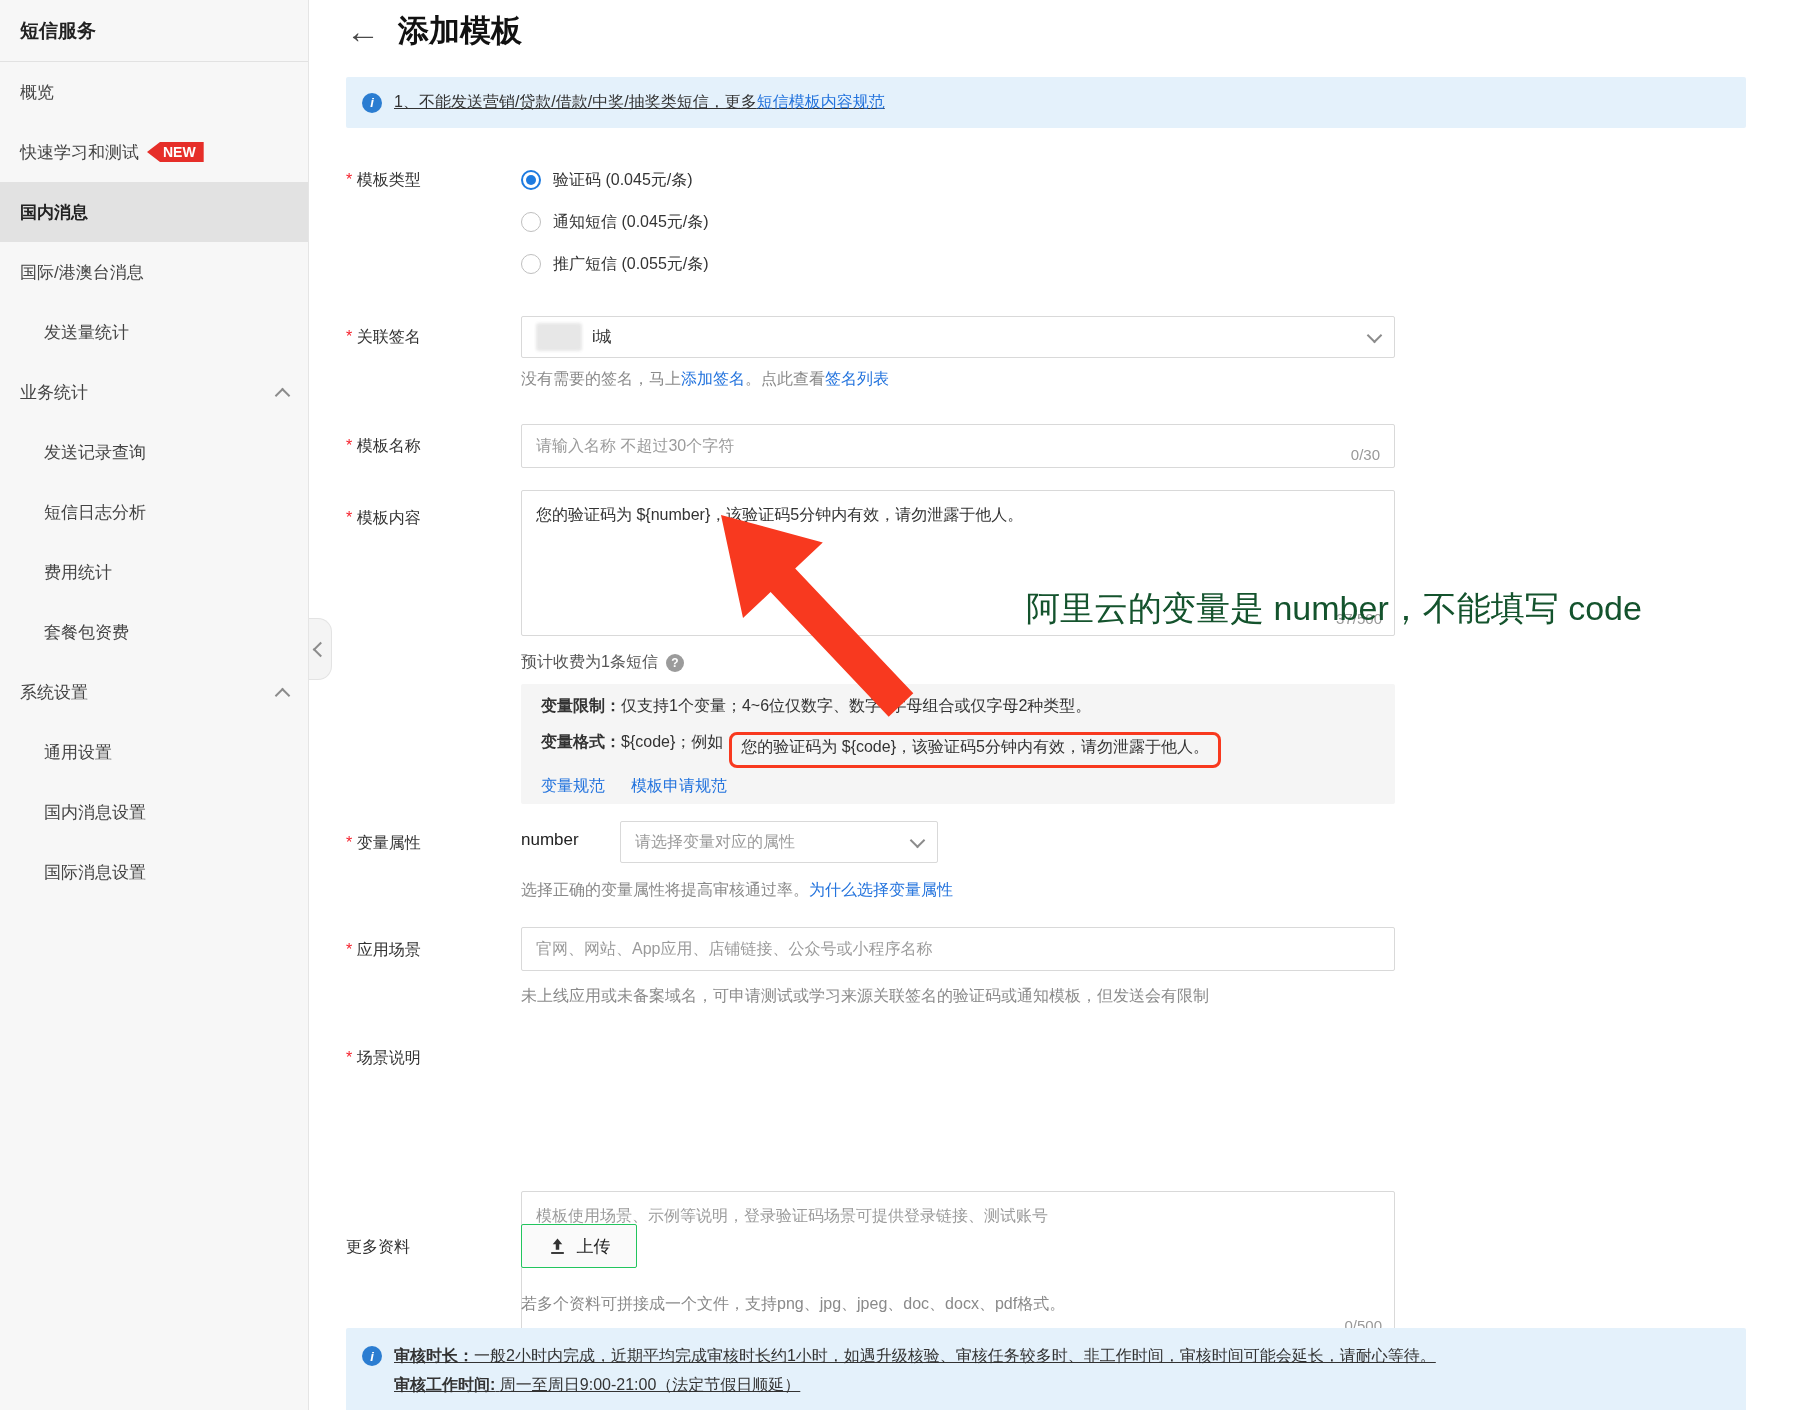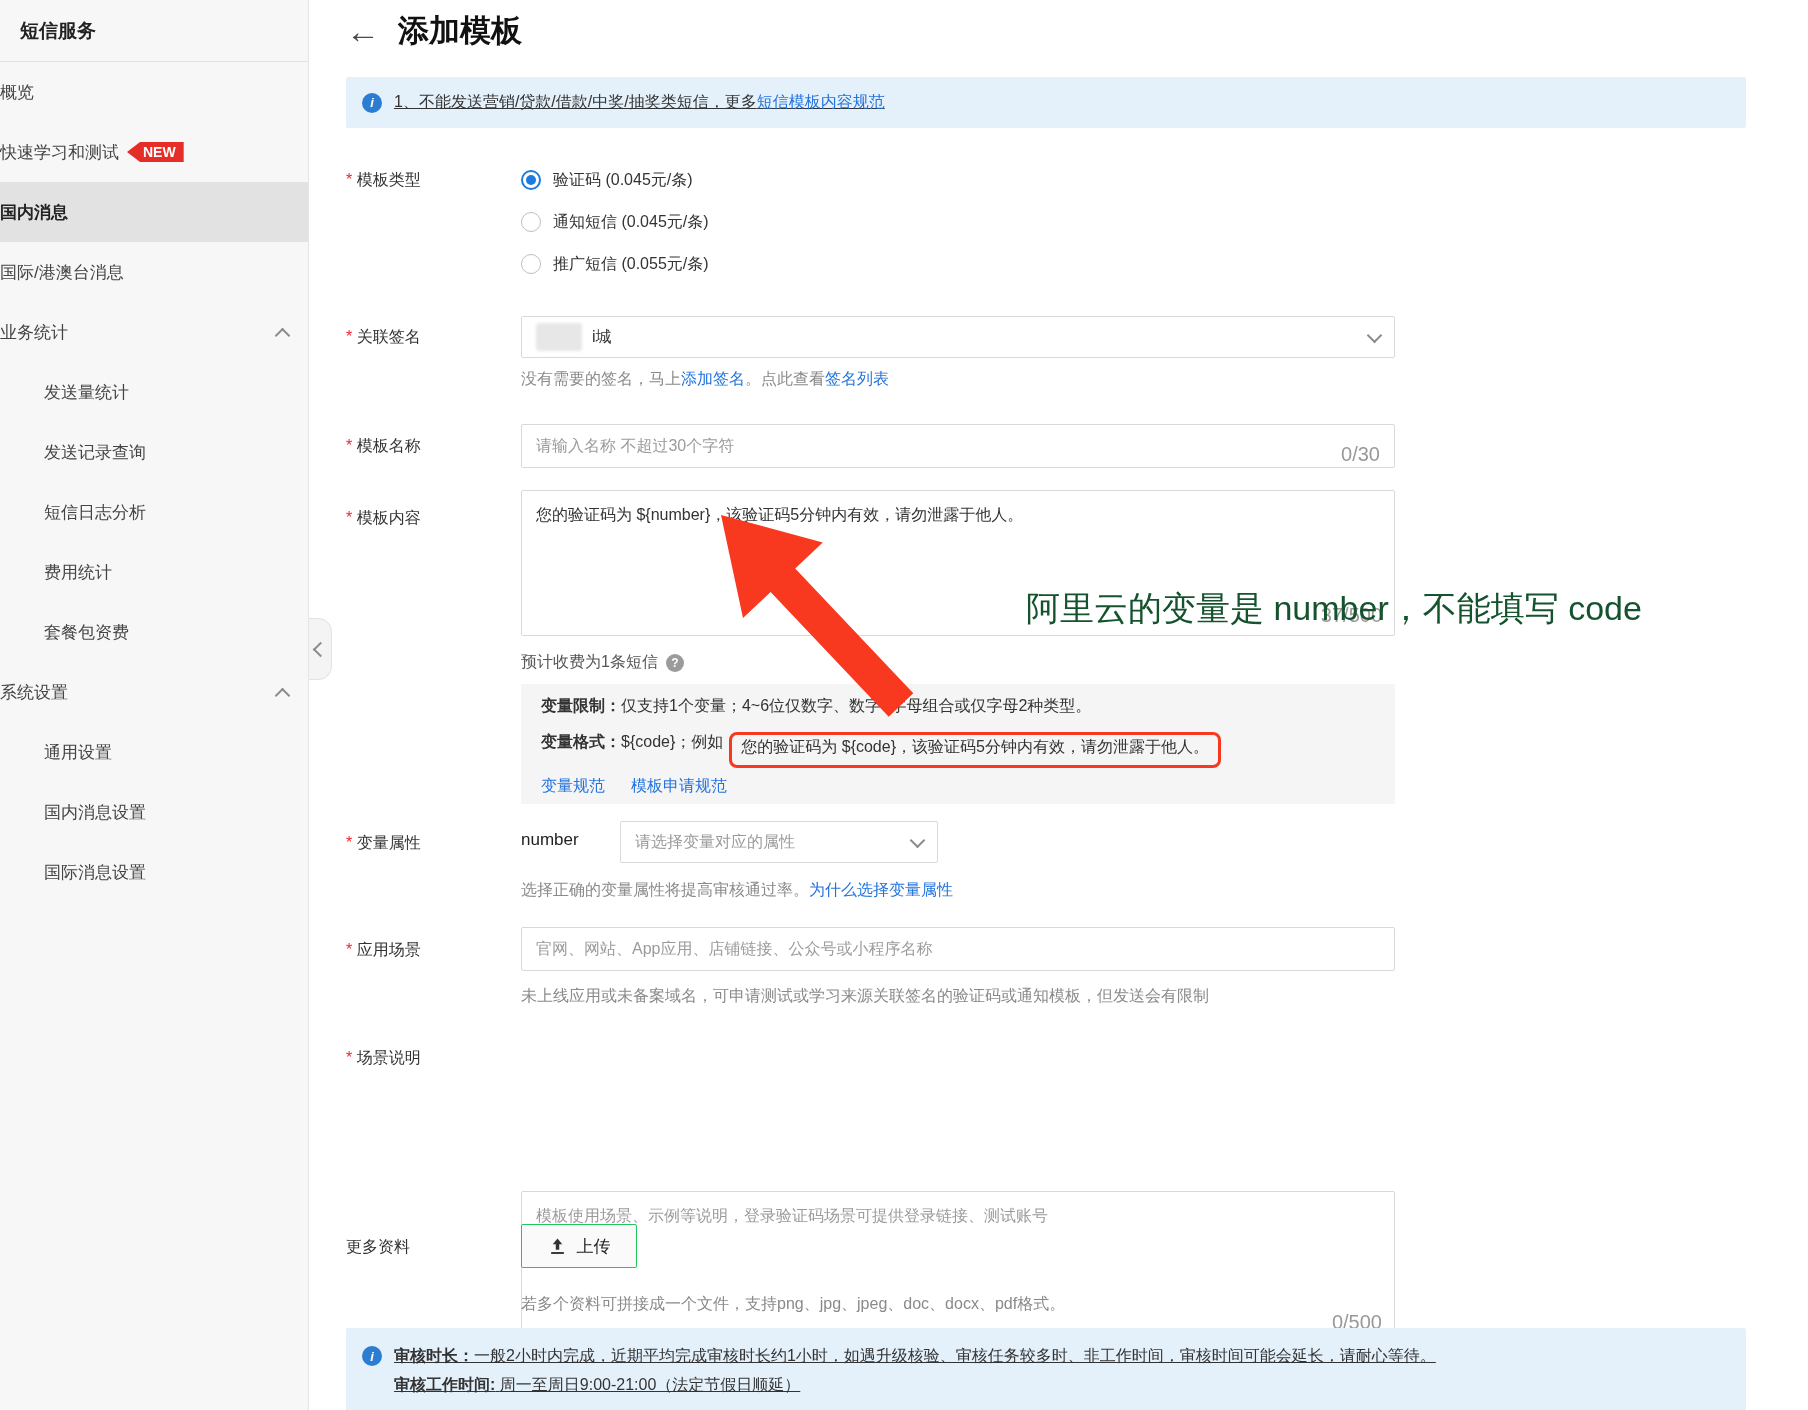--- a/index.html
+++ b/index.html
@@ -5,21 +5,21 @@
   * { box-sizing: border-box; margin: 0; padding: 0; }
   html,body { width:1808px; height:1410px; overflow:hidden; background:#fff;
     font-family:"Liberation Sans","DejaVu Sans",sans-serif; color:#333; }
   body { position:relative; font-size:16px; }
 
   
   .sidebar { position:absolute; left:0; top:0; width:309px; height:1410px;
     background:#f7f7f7; border-right:1px solid #e5e5e5; }
   .sb-title { height:62px; line-height:62px; padding-left:20px; font-size:19px;
     font-weight:bold; color:#222; border-bottom:1px solid #e2e2e2; }
-  .sb-item { height:60px; display:flex; align-items:center; 
+  .sb-item { height:60px; display:flex; align-items:center; padding-left:20px;
     padding-right:20px; font-size:17px; color:#444; cursor:pointer; }
   .sb-item.sub { padding-left:44px; }
   .sb-item.selected { background:#e2e2e2; color:#222; font-weight:bold; }
   .sb-item .grow { flex:1; }
   .chev { width:11px; height:11px; border-right:2px solid #8c8c8c;
     border-bottom:2px solid #8c8c8c; display:inline-block; }
   .chev.up { transform:rotate(-135deg); margin-top:6px; }
   .chev.down { transform:rotate(45deg); margin-top:-4px; }
   .chev.left { transform:rotate(135deg); }
   .new-badge { margin-left:8px; background:#e62e29; color:#fff; font-size:14px;
@@ -64,21 +64,21 @@
   .select-box .grow { flex:1; }
   .placeholder { color:#9b9b9b; }
   .redaction { width:46px; height:28px; background:#e7e7e7; border-radius:3px;
     filter:blur(1.5px); margin-right:10px; }
 
   .text-field { height:44px; border:1px solid #d9d9d9; border-radius:2px;
     background:#fff; display:flex; align-items:center; padding:0 14px; }
   .text-field input { flex:1; border:none; outline:none; font-size:16px;
     font-family:inherit; color:#333; background:transparent; }
   .text-field input::placeholder { color:#9b9b9b; }
-  .counter { color:#999; font-size:20px; flex:none;margin-top:16px; }
+  .counter { color:#999; font-size:15px; flex:none;margin-top:16px; }
 
   .area-field { border:1px solid #d9d9d9; border-radius:2px; background:#fff;
     position:relative; }
   .area-field textarea { width:100%; height:100%; border:none; outline:none;
     resize:none; font-size:16px; font-family:inherit; color:#333; padding:14px;
     background:transparent; }
   .area-field textarea::placeholder { color:#9b9b9b; }
   .area-field .counter { position:absolute; right:12px; bottom:8px; }
 
   .helper { position:absolute; left:211px; color:#8a8a8a; font-size:16px; white-space:nowrap; }
@@ -126,27 +126,27 @@
   <div class="sb-item">
     <span>快速学习和测试</span>
     <span class="new-badge">NEW</span>
   </div>
   <div class="sb-item selected">
     <span>国内消息</span>
   </div>
   <div class="sb-item">
     <span>国际/港澳台消息</span>
   </div>
+  <div class="sb-item sub">
+    <span>发送量统计</span>
+  </div>
   <div class="sb-item">
     <span>业务统计</span>
     <span class="grow"></span>
       <span class="chev up"></span>
-  </div>
-  <div class="sb-item sub">
-    <span>发送量统计</span>
   </div>
   <div class="sb-item sub">
     <span>发送记录查询</span>
   </div>
   <div class="sb-item sub">
     <span>短信日志分析</span>
   </div>
   <div class="sb-item sub">
     <span>费用统计</span>
   </div>

